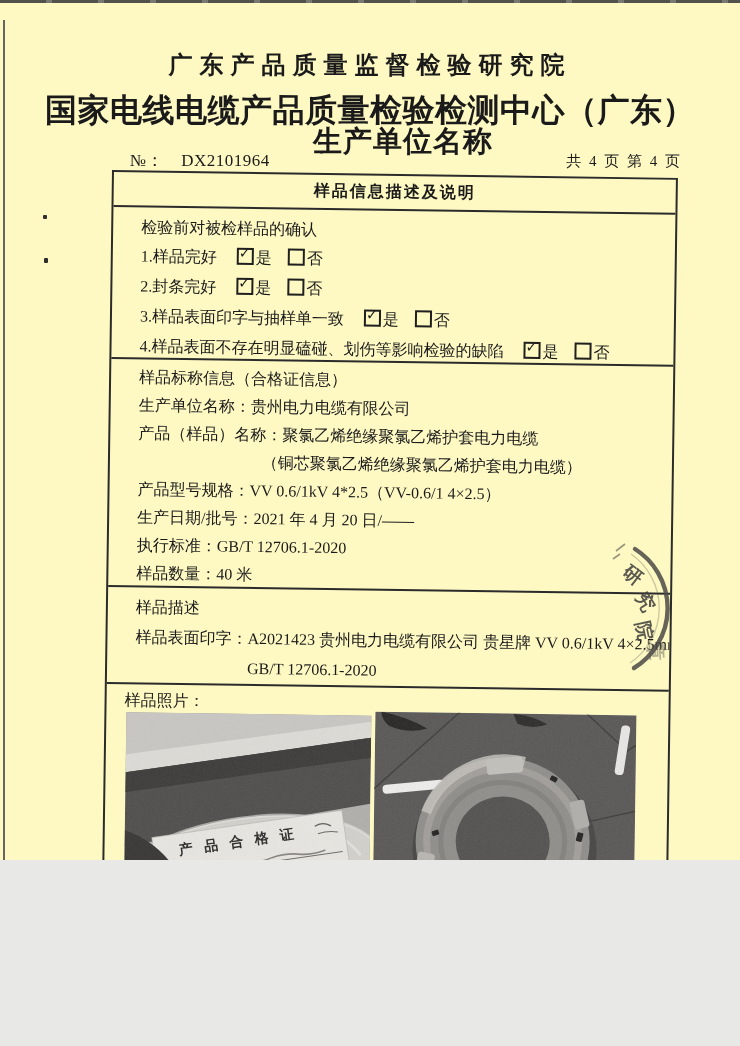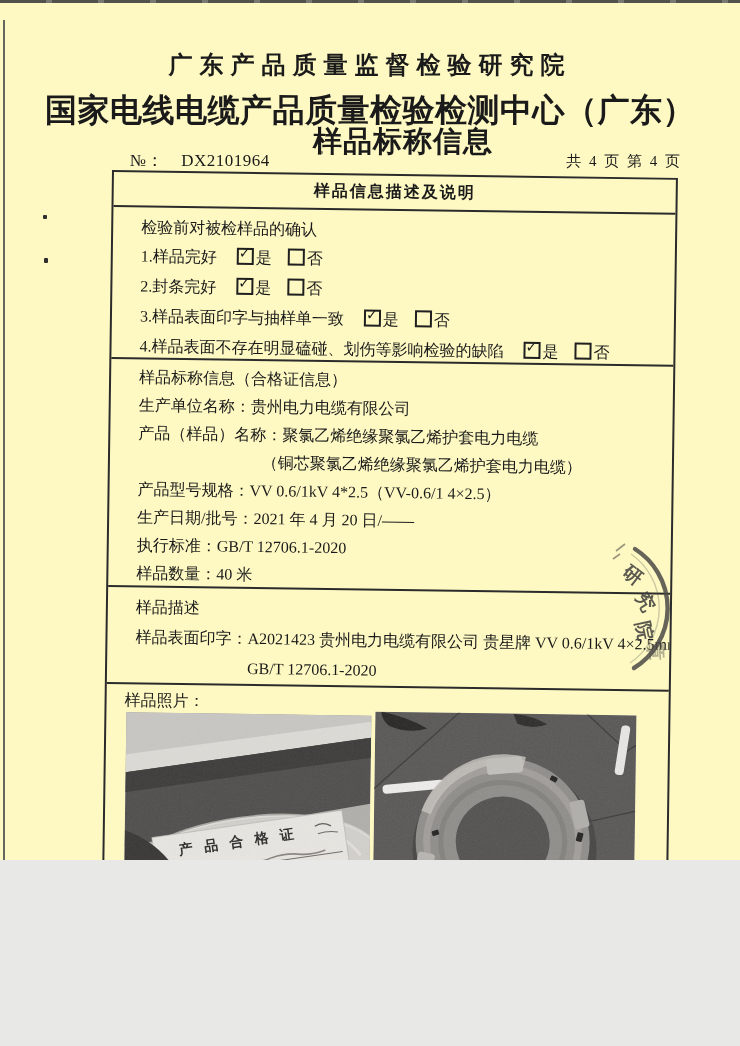--- a/index.html
+++ b/index.html
@@ -76,21 +76,21 @@
 
   <div class="edge-top"></div>
   <div class="edge-left"></div>
   <div class="edge-bottom"></div>
   <div class="speck s1"></div>
   <div class="speck s2"></div>
   <div class="speck s3"></div>
 
   <div class="hdr t1">广东产品质量监督检验研究院</div>
   <div class="hdr t2">国家电线电缆产品质量检验检测中心（广东）</div>
-  <div class="hdr t3">样品标称信息</div>
+  <div class="hdr t3">生产单位名称</div>
 
   <div class="meta-no"><span>№：</span><span class="val">DX2101964</span></div>
   <div class="meta-pages">共 4 页 第 4 页</div>
 
   <div class="doc-table">
 
     <div class="trow thead">样品信息描述及说明</div>
 
     <div class="trow tconfirm">
       <div class="cline first">检验前对被检样品的确认</div>

